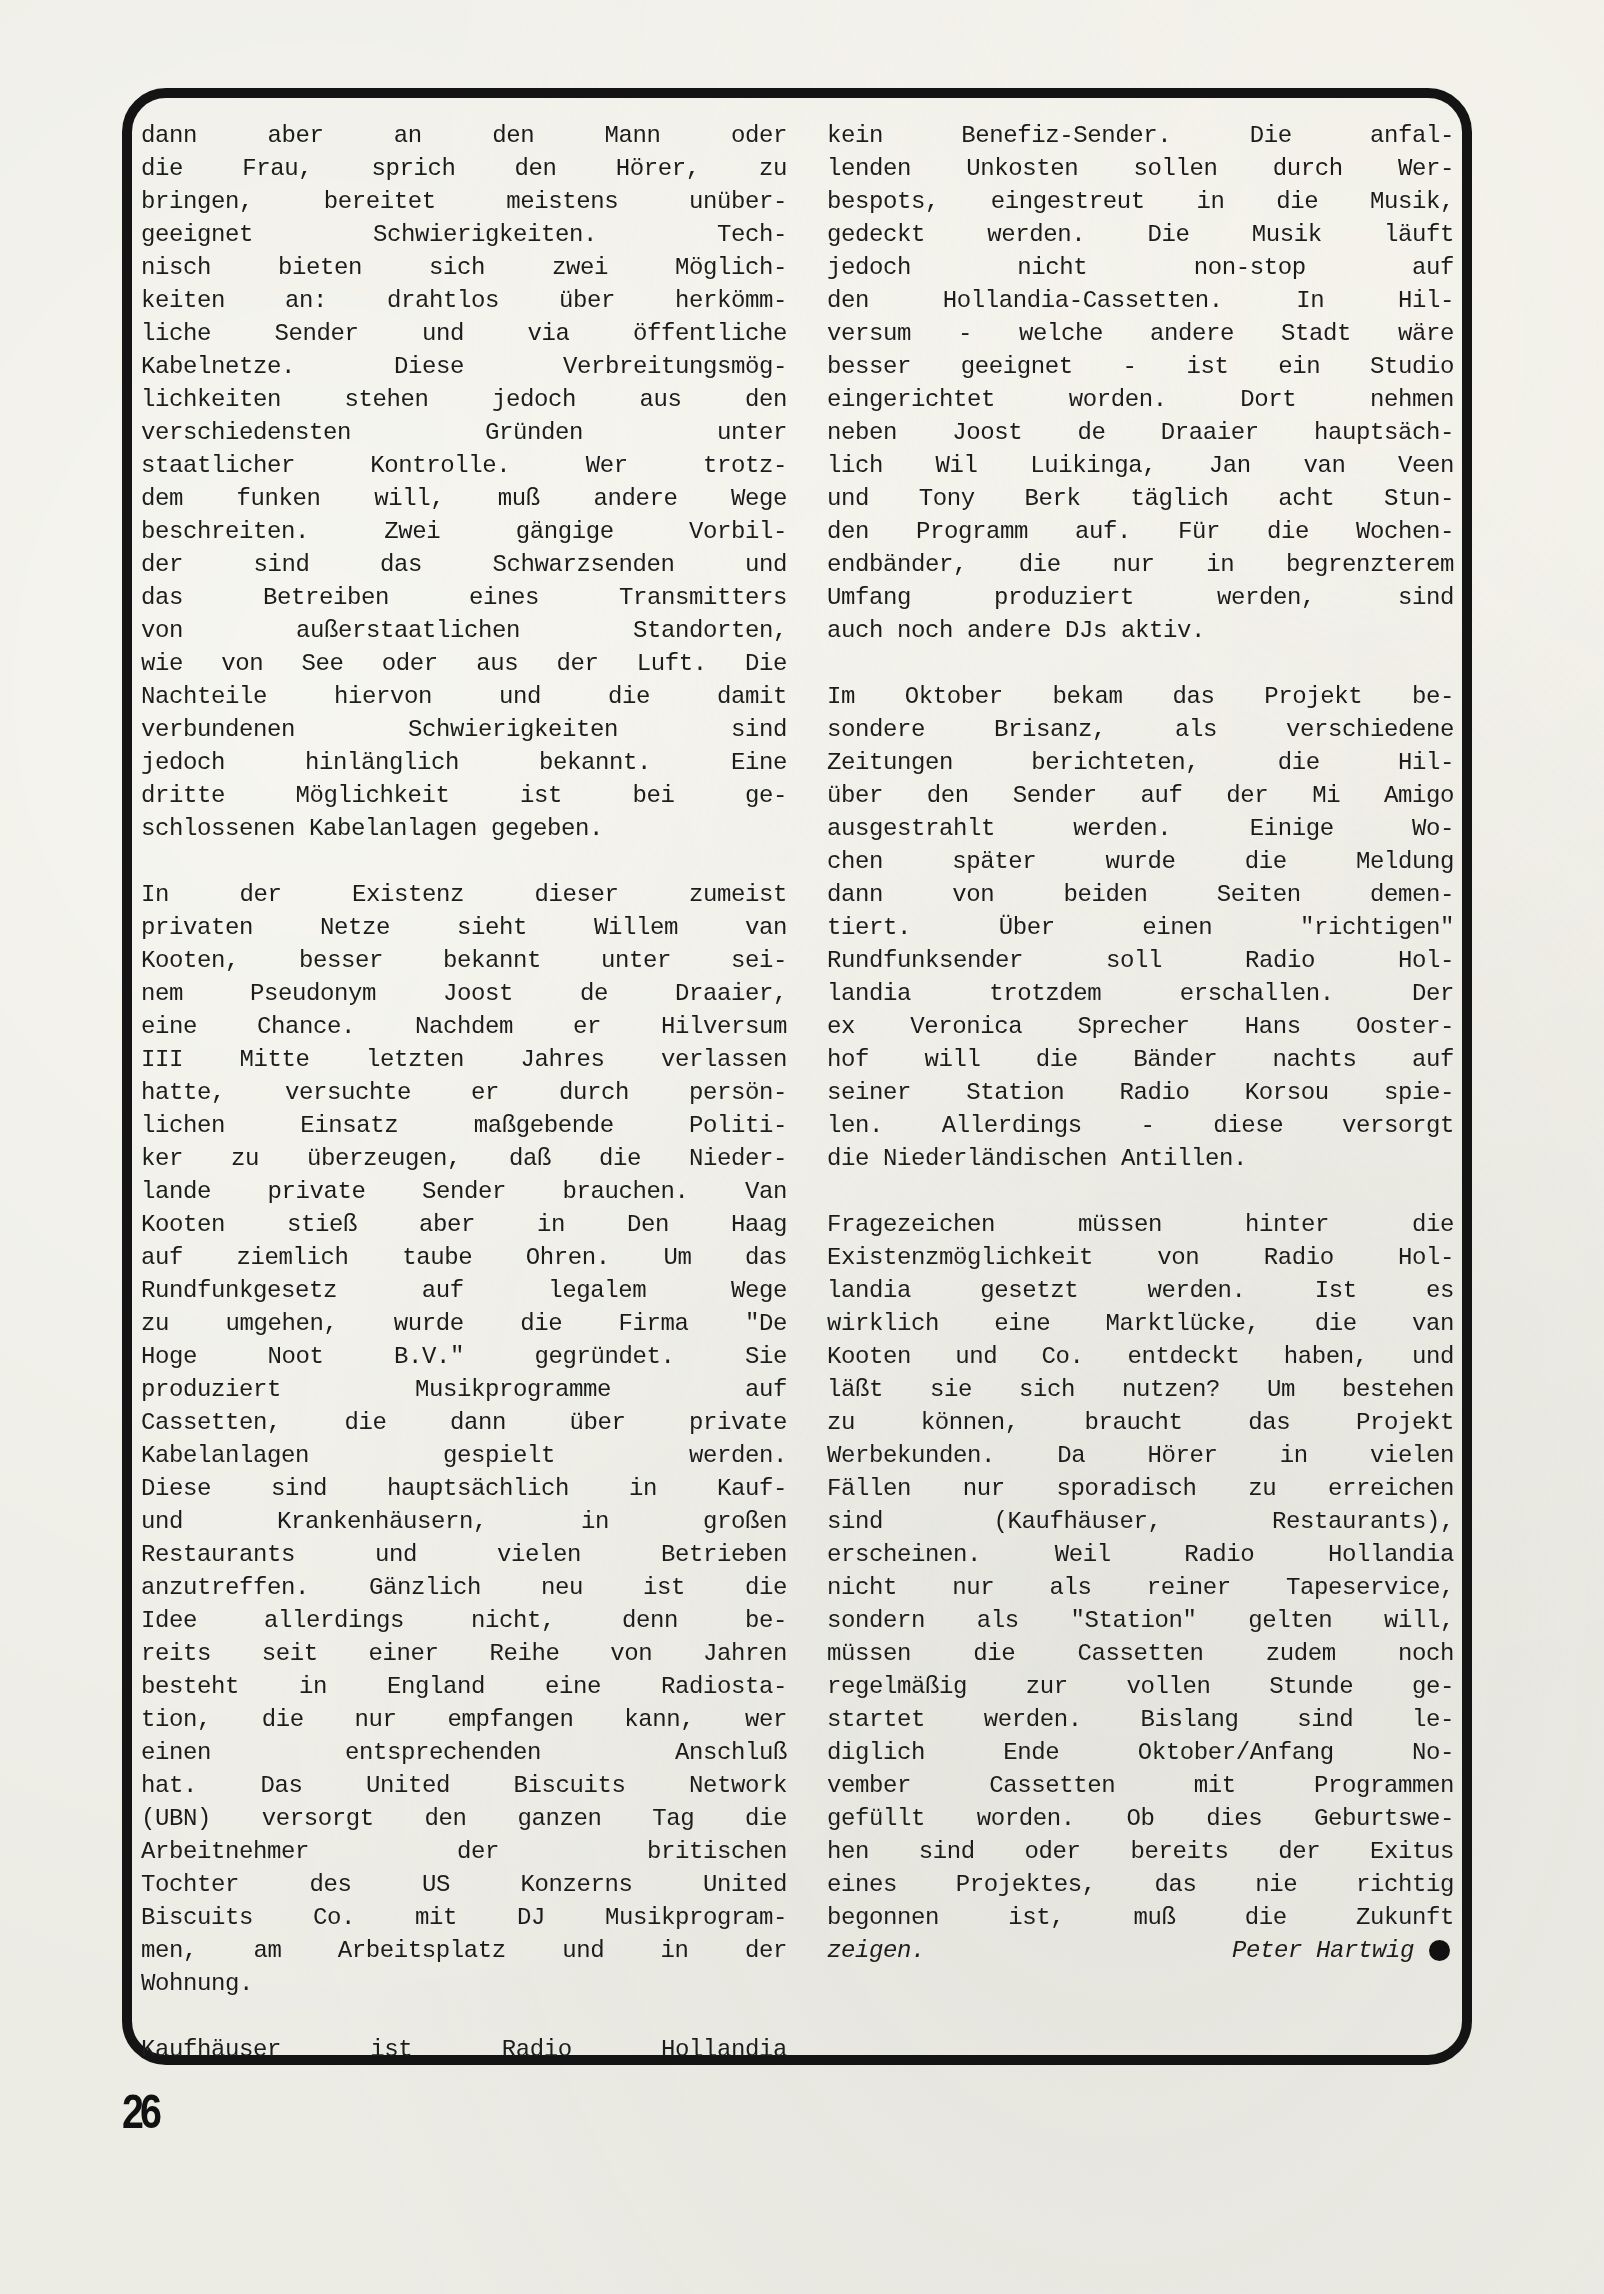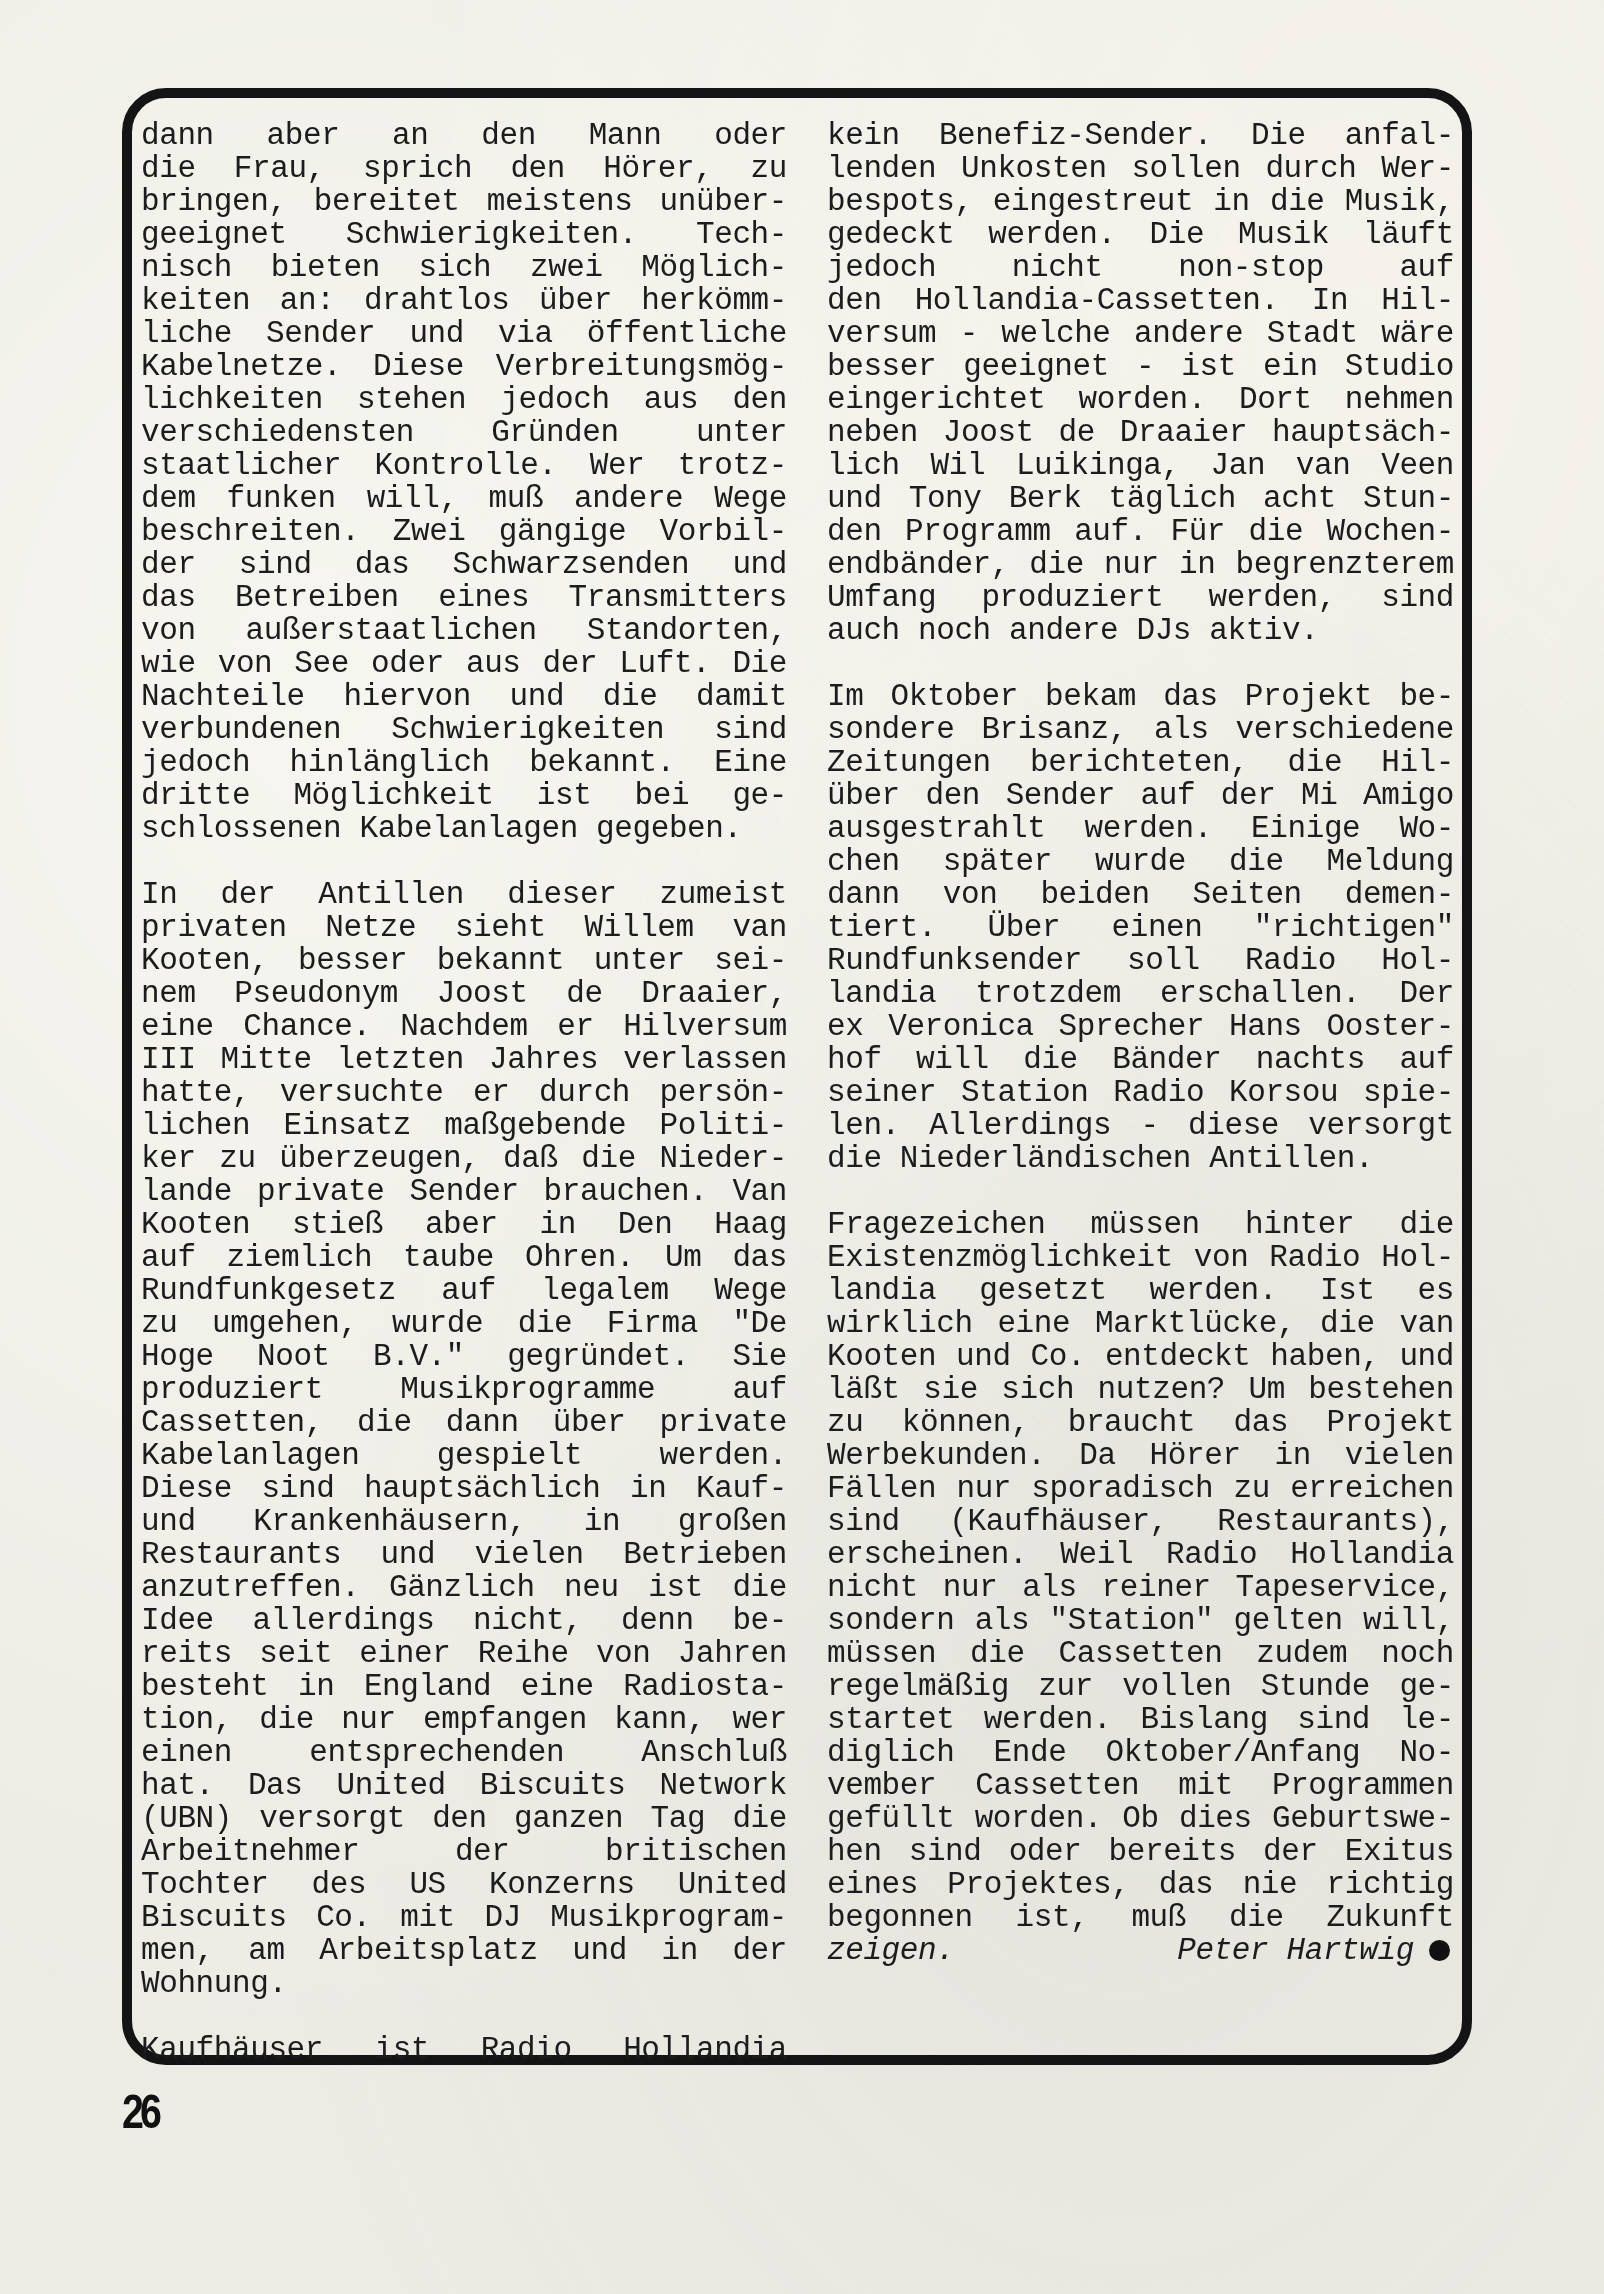--- a/index.html
+++ b/index.html
@@ -13,21 +13,21 @@
     font-family: "Liberation Mono", "DejaVu Sans Mono", monospace;
     color: #1c1c1c;
   }
   .frame {
     position: absolute; left: 122px; top: 88px; width: 1350px; height: 1977px;
     box-sizing: border-box;
     border: 10.5px solid #141414; border-radius: 44px;
   }
   .col {
     position: absolute; top: 119px;
-    font-size: 31px; line-height: 33px;
+    font-size: 24px; line-height: 33px;
     letter-spacing: -0.4px;
   }
   .col.left { left: 141px; width: 646px; }
   .col.right { left: 827px; width: 627px; }
   .para { margin: 0 0 33px 0; }
   .line {
     display: block; white-space: nowrap;
     text-align: justify; text-align-last: justify;
     height: 33px; overflow: visible;
   }
@@ -70,21 +70,21 @@
       <span class="line">das Betreiben eines Transmitters</span>
       <span class="line">von außerstaatlichen Standorten,</span>
       <span class="line">wie von See oder aus der Luft. Die</span>
       <span class="line">Nachteile hiervon und die damit</span>
       <span class="line">verbundenen Schwierigkeiten sind</span>
       <span class="line">jedoch hinlänglich bekannt. Eine</span>
       <span class="line">dritte Möglichkeit ist bei ge-</span>
       <span class="line last">schlossenen Kabelanlagen gegeben.</span>
     </div>
     <div class="para">
-      <span class="line">In der Antillen dieser zumeist</span>
+      <span class="line">In der Existenz dieser zumeist</span>
       <span class="line">privaten Netze sieht Willem van</span>
       <span class="line">Kooten, besser bekannt unter sei-</span>
       <span class="line">nem Pseudonym Joost de Draaier,</span>
       <span class="line">eine Chance. Nachdem er Hilversum</span>
       <span class="line">III Mitte letzten Jahres verlassen</span>
       <span class="line">hatte, versuchte er durch persön-</span>
       <span class="line">lichen Einsatz maßgebende Politi-</span>
       <span class="line">ker zu überzeugen, daß die Nieder-</span>
       <span class="line">lande private Sender brauchen. Van</span>
       <span class="line">Kooten stieß aber in Den Haag</span>

